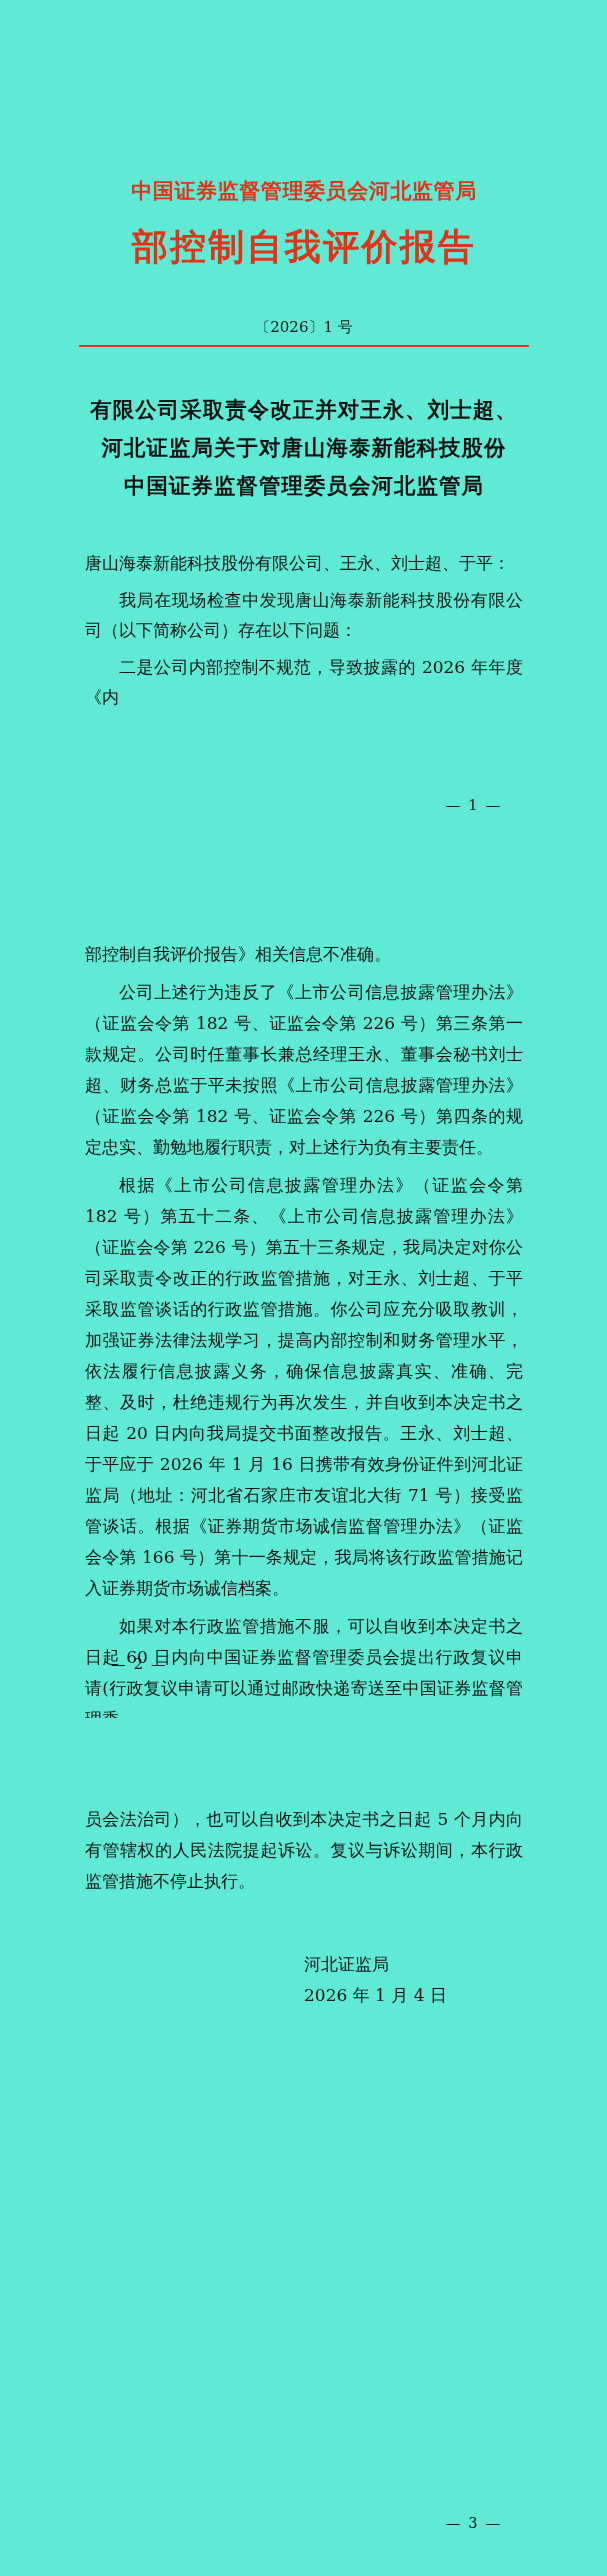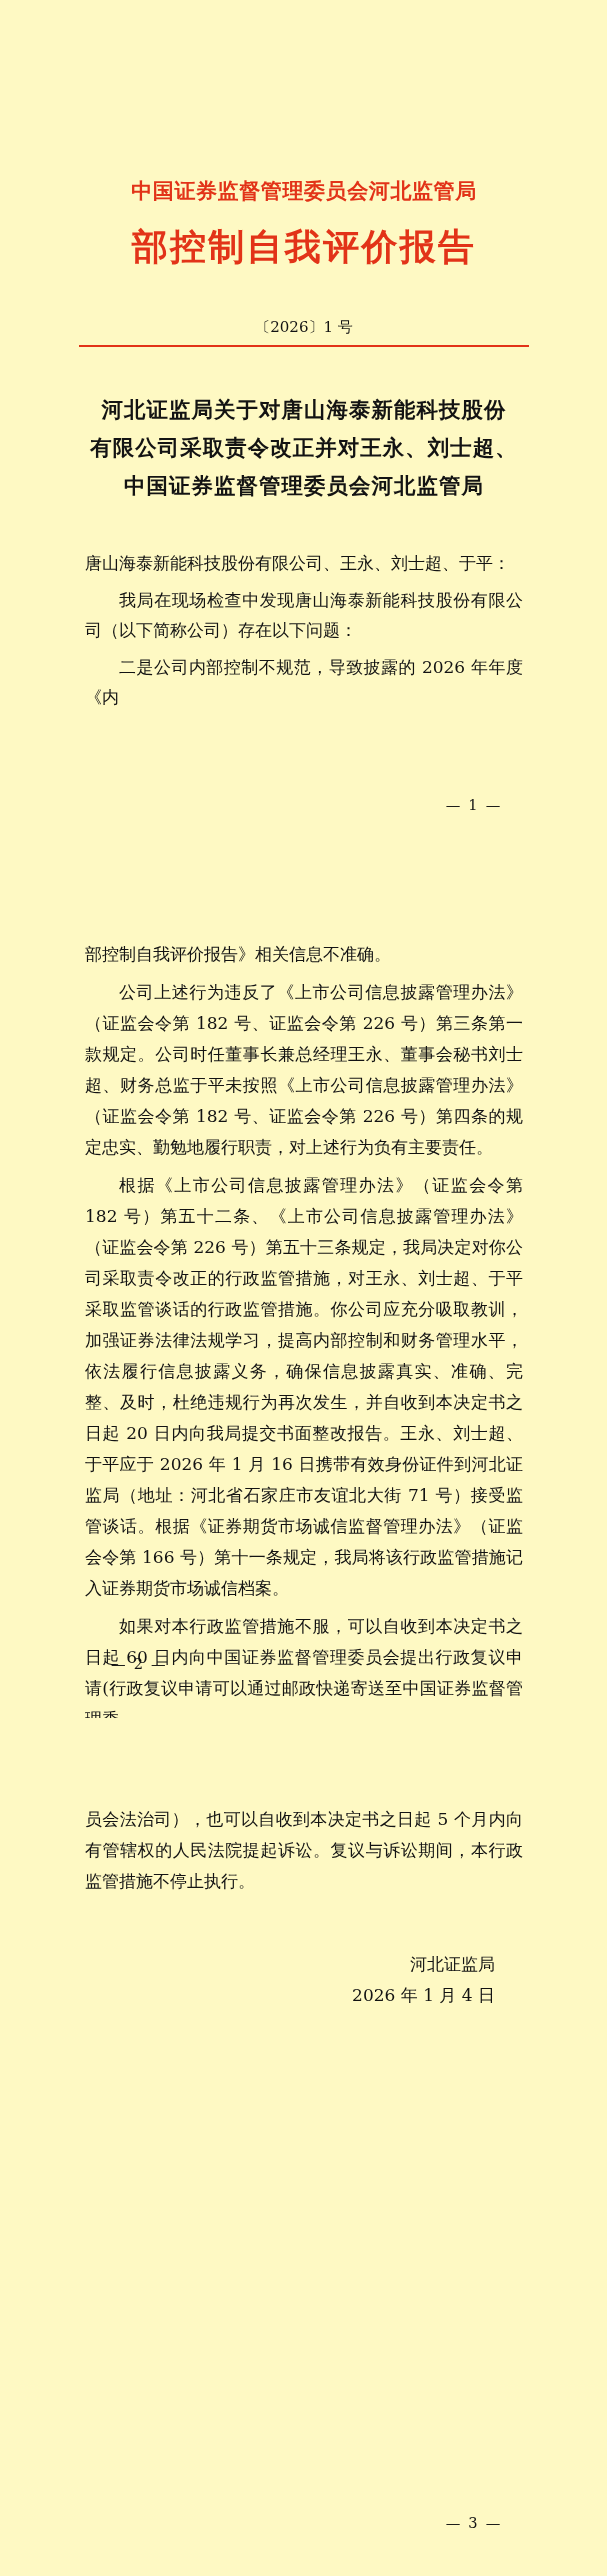--- a/index.html
+++ b/index.html
@@ -12,21 +12,21 @@
     margin: 0;
     background: #ffffff;
     overflow: hidden;
     font-family: "DejaVu Serif", "Liberation Serif", serif;
     color: var(--ink);
   }
   .page {
     position: relative;
     width: 608px;
     height: 859px;
-    background: #fef9c3;
+    background: #5eead4;
     overflow: hidden;
   }
   
   .issuer-name {
     position: absolute;
     top: 177px; left: 0; width: 100%;
     text-align: center;
     color: var(--accent-red);
     font-size: 21px;
     font-weight: 700;
@@ -79,21 +79,21 @@
   .body-p2 { top: 73px;  line-height: 31px; }
   .body-p3 { top: 79px;  line-height: 31px; }
   .body-block p { margin: 7px; padding: 0; }
   .para-indent { text-indent: 2em; }
   .para-flush  { text-indent: 0; }
   
   .signature-block {
     position: absolute;
     top: 231px; left: 304px;
     width: 191px;
-    text-align: right;
+    text-align: left;
     font-size: 17px;
     line-height: 31px;
   }
   
   .page-number {
     position: absolute;
     top: 796px;
     font-size: 14.6px;
     letter-spacing: 1.7px;
     color: var(--ink);
@@ -110,22 +110,22 @@
   <section class="page">
     <div class="issuer-name">中国证券监督管理委员会河北监管局</div>
 
     <div class="doc-type-title">部控制自我评价报告</div>
 
     <div class="doc-number">〔2026〕1 号</div>
 
     <div class="red-rule"></div>
 
     <div class="decision-title">
+      <div>有限公司采取责令改正并对王永、刘士超、</div>
       <div>河北证监局关于对唐山海泰新能科技股份</div>
-      <div>有限公司采取责令改正并对王永、刘士超、</div>
       <div>中国证券监督管理委员会河北监管局</div>
     </div>
 
     <div class="body-block body-p1">
       <p class="para-flush">唐山海泰新能科技股份有限公司、王永、刘士超、于平：</p>
       <p class="para-indent">我局在现场检查中发现唐山海泰新能科技股份有限公司（以下简称公司）存在以下问题：</p>
       <p class="para-indent">二是公司内部控制不规范，导致披露的 2026 年年度《内</p>
     </div>
 
     <div class="page-number pn-right">— 1 —</div>

